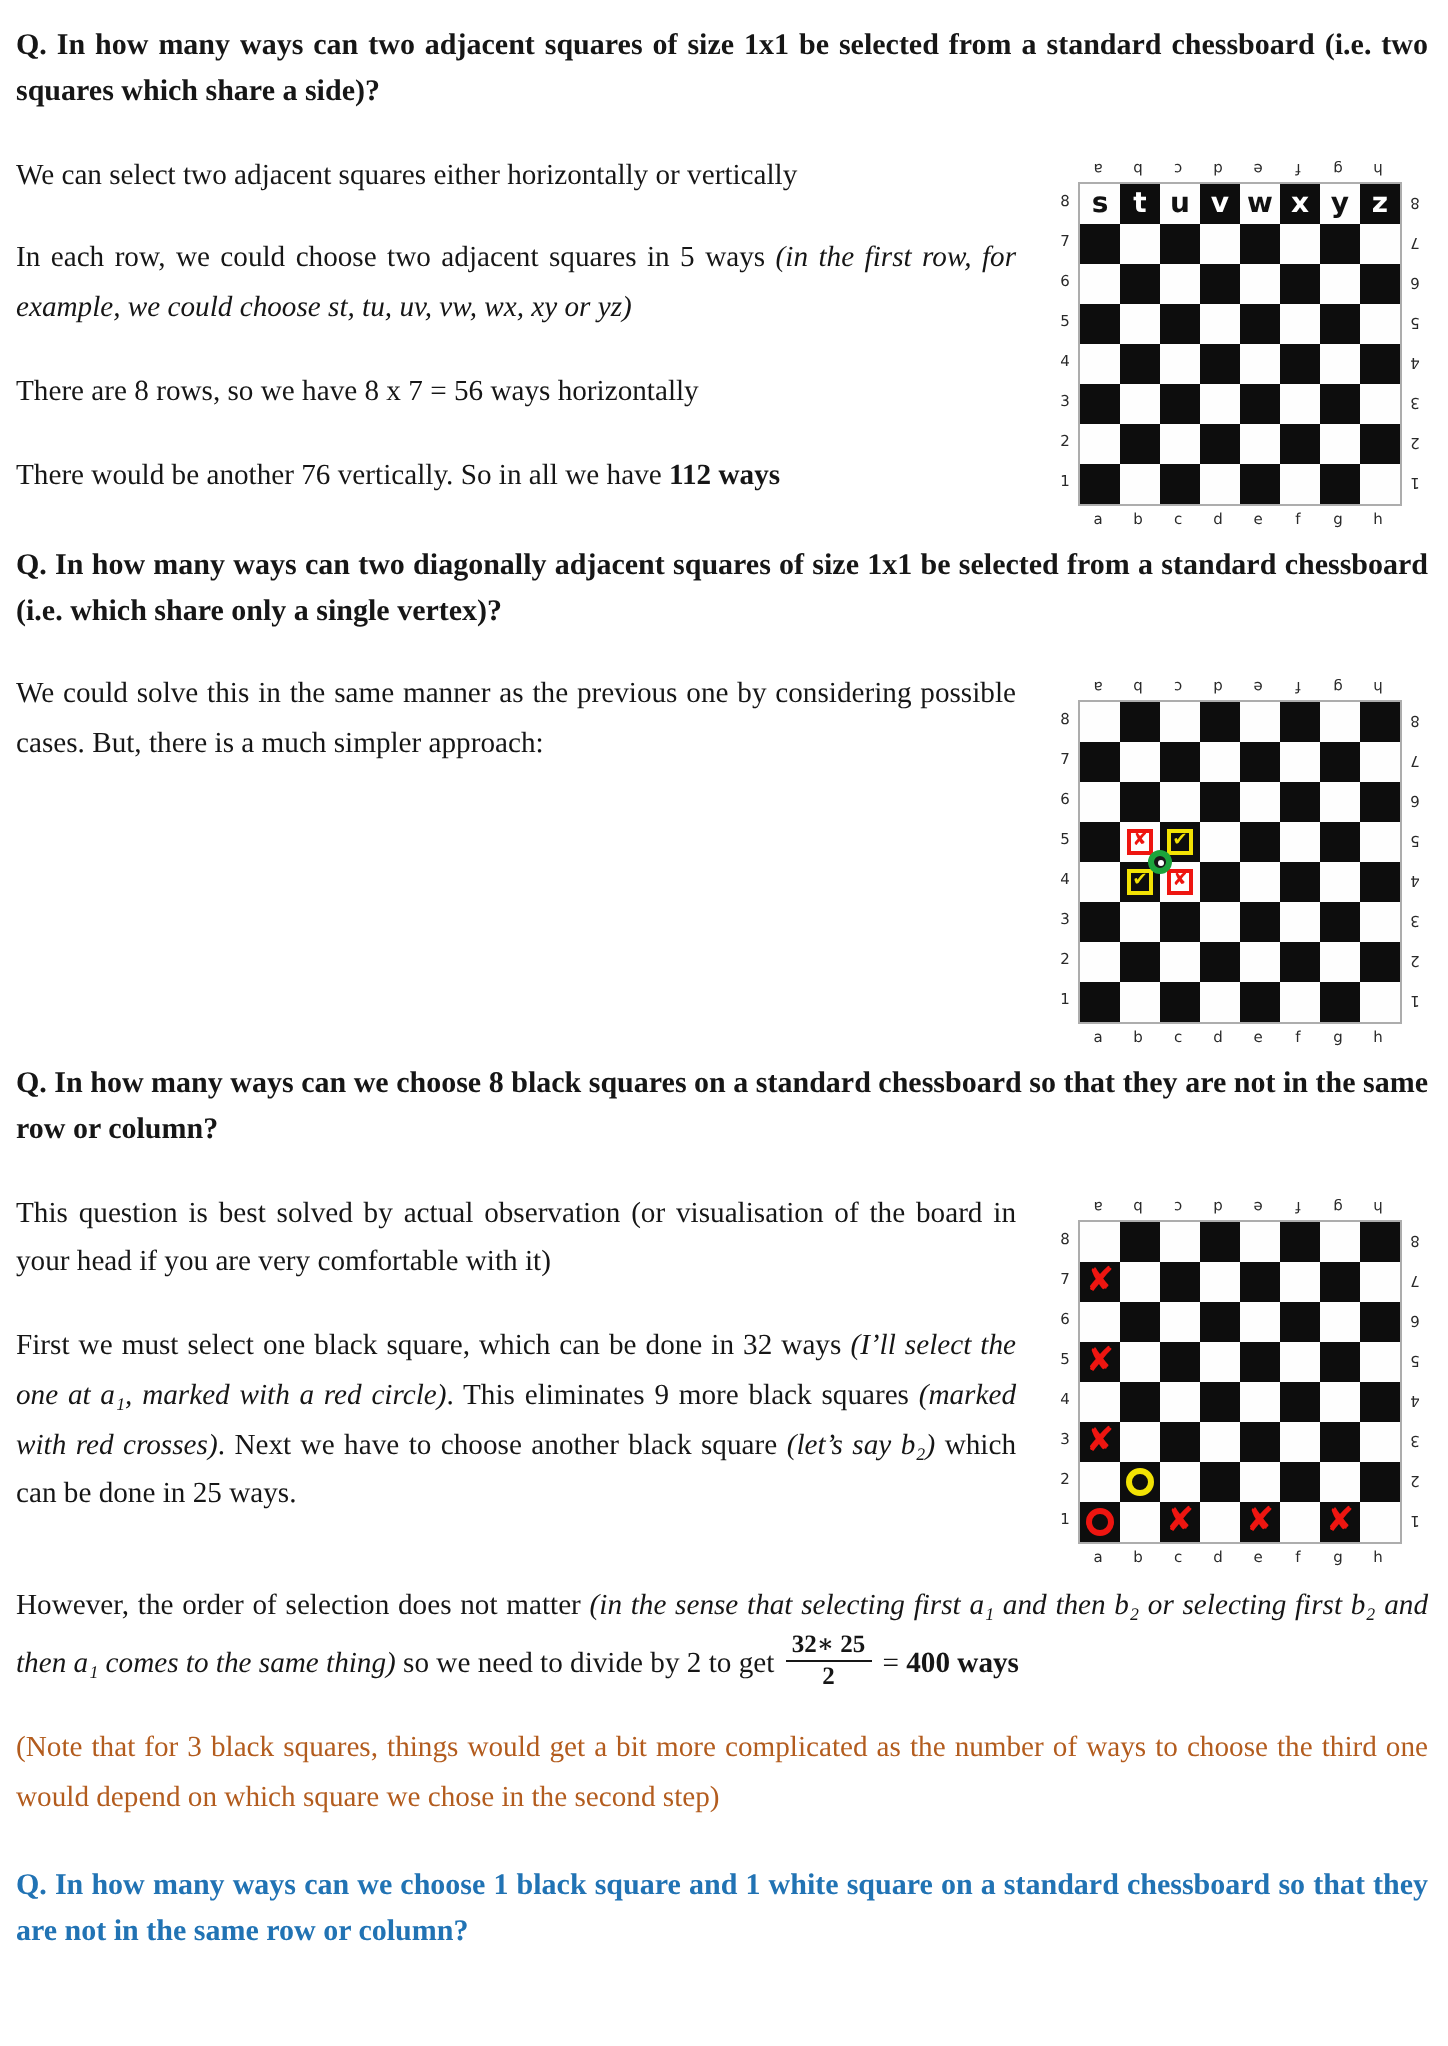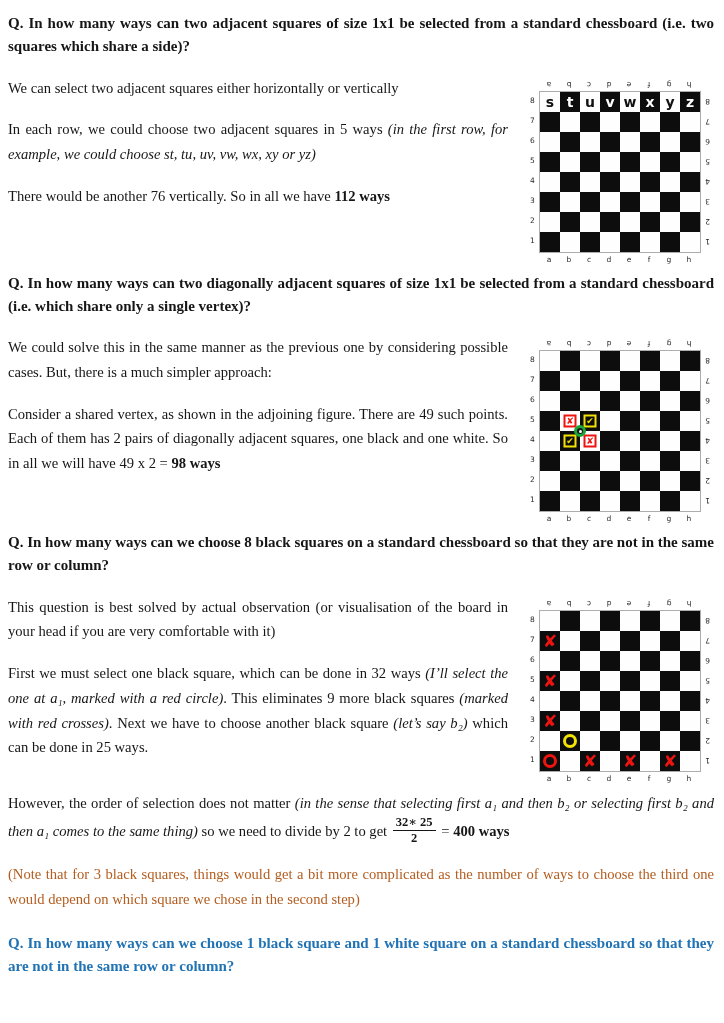--- a/index.html
+++ b/index.html
@@ -164,20 +164,21 @@
             <span class="b-file">e</span>
             <span class="b-file">f</span>
             <span class="b-file">g</span>
             <span class="b-file">h</span>
           </div>
           <span class="b-sp"></span>
         </div>
       </div>
     <p><span>We can select two adjacent squares either horizontally or vertically</span></p>
     <p><span>In each row, we could choose two adjacent squares in 5 ways </span><em>(in the first row, for example, we could choose st, tu, uv, vw, wx, xy or yz)</em></p>
+    <p><span>There are 8 rows, so we have 8 x 7 = 56 ways horizontally</span></p>
     <p><span>There would be another 76 vertically. So in all we have </span><span class="bold">112 ways</span></p>
   </div>
 
   <h2 class="q">Q. In how many ways can two diagonally adjacent squares of size 1x1 be selected from a standard chessboard (i.e. which share only a single vertex)?</h2>
   <div class="sec">
     <div class="board">
         <div class="b-row">
           <span class="b-sp"></span>
           <div class="b-files">
             <span class="b-file rot">a</span>
@@ -295,21 +296,20 @@
             <span class="b-file">d</span>
             <span class="b-file">e</span>
             <span class="b-file">f</span>
             <span class="b-file">g</span>
             <span class="b-file">h</span>
           </div>
           <span class="b-sp"></span>
         </div>
       </div>
     <p><span>We could solve this in the same manner as the previous one by considering possible cases. But, there is a much simpler approach:</span></p>
-    <p><span>Consider a shared vertex, as shown in the adjoining figure. There are 49 such points. Each of them has 2 pairs of diagonally adjacent squares, one black and one white. So in all we will have 49 x 2 = </span><span class="bold">98 ways</span></p>
   </div>
 
   <h2 class="q">Q. In how many ways can we choose 8 black squares on a standard chessboard so that they are not in the same row or column?</h2>
   <div class="sec">
     <div class="board">
         <div class="b-row">
           <span class="b-sp"></span>
           <div class="b-files">
             <span class="b-file rot">a</span>
             <span class="b-file rot">b</span>

